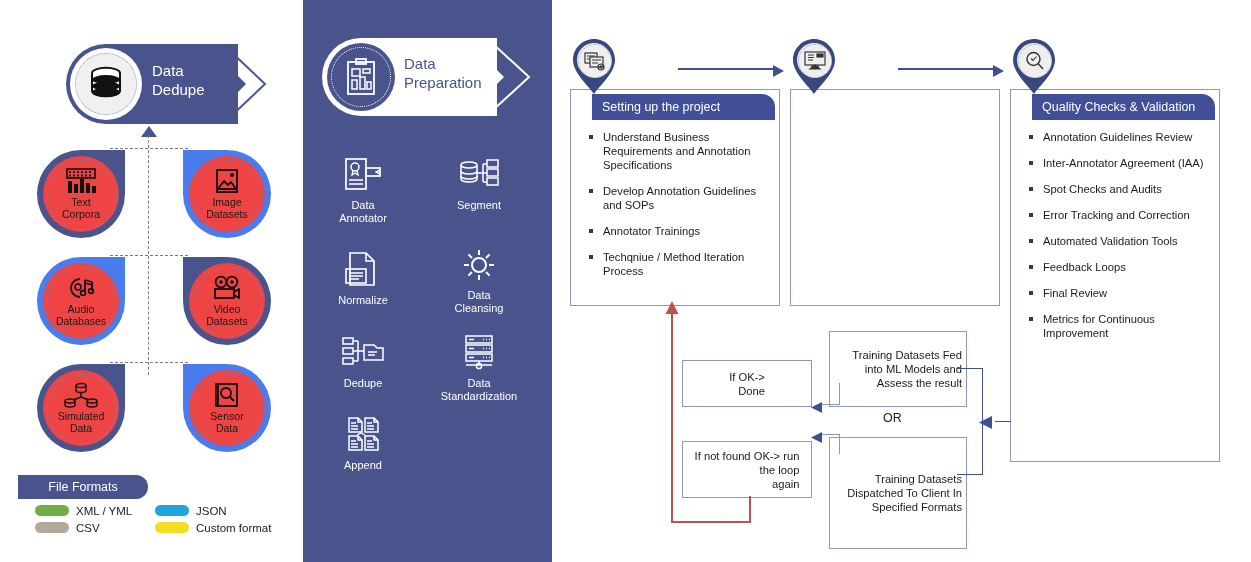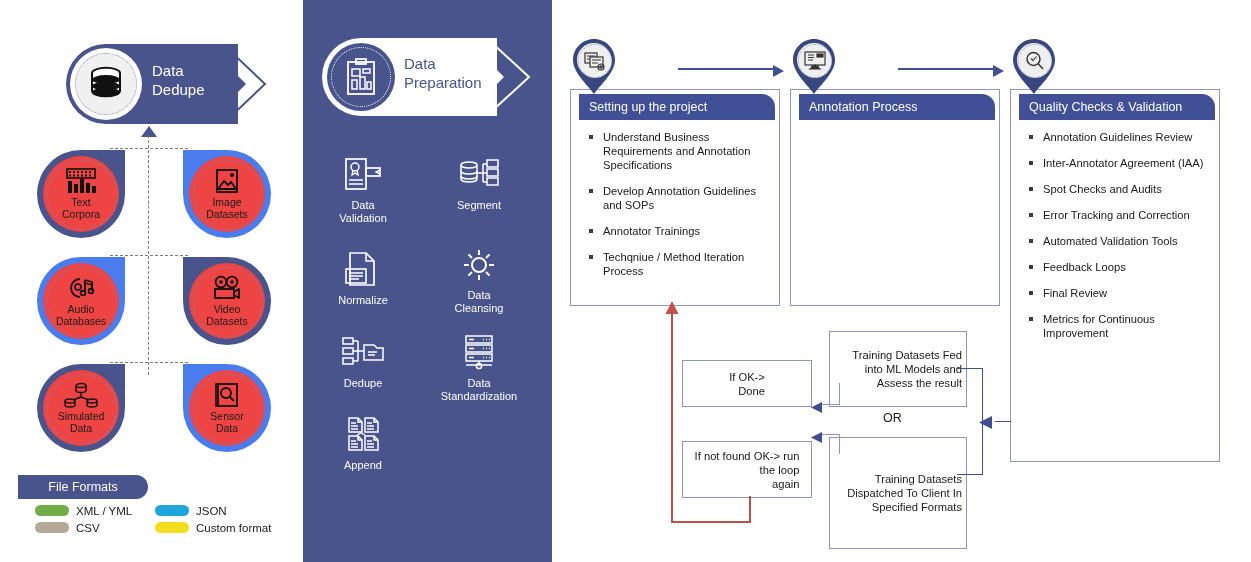--- a/index.html
+++ b/index.html
@@ -58,21 +58,21 @@
       display:flex;align-items:center;justify-content:center;}
   .prep-banner .txt{position:absolute;left:82px;top:16px;color:#49538c;font-size:15px;line-height:19px;}
   .prep-item{position:absolute;width:104px;text-align:center;color:#fff;}
   .prep-item .pico{height:40px;display:flex;align-items:center;justify-content:center;}
   .prep-item .plbl{font-size:11px;line-height:13px;margin-top:4px;}
 
   
   .panel{position:absolute;background:#fff;border:1px solid #8e96c4;}
   .panel-head{position:relative;height:26px;background:#404f96;color:#fff;font-size:12.5px;
       display:flex;align-items:center;padding-left:10px;border-radius:0 13px 0 0;
-      margin:4px 4px 0 8px;}
+      margin:4px 4px 0 21px;}
   .panel ul{list-style:none;margin:10px 4px 0 4px;padding:0 8px 0 14px;}
   .panel li{position:relative;font-size:11.2px;line-height:14px;color:#1a1a1a;margin-bottom:12px;padding-left:14px;}
   .panel li:before{content:"";position:absolute;left:0;top:5px;width:4px;height:4px;background:#3a3a3a;}
 
   .pin{position:absolute;width:46px;height:58px;}
   .pin svg{display:block;}
   .pin .picon{position:absolute;left:8px;top:7px;width:30px;height:30px;border-radius:50%;
       background:#efefef;border:1.2px dotted #9ba0c4;display:flex;align-items:center;justify-content:center;}
 
   
@@ -317,21 +317,21 @@
         <rect x="4" y="2" width="20" height="30" fill="none" stroke="#fff" stroke-width="1.7"></rect>
         <circle cx="13" cy="10" r="4" fill="none" stroke="#fff" stroke-width="1.5"></circle>
         <path d="M11 13l-1 5 3-2 3 2-1-5" fill="none" stroke="#fff" stroke-width="1.3"></path>
         <path d="M7 23h14M7 27h14" stroke="#fff" stroke-width="1.4"></path>
         <rect x="24" y="11" width="14" height="8" fill="none" stroke="#fff" stroke-width="1.7"></rect>
         <path d="M38 13l-4 2 4 2" fill="none" stroke="#fff" stroke-width="1.4"></path>
       </svg>
     </div>
     <div class="plbl">
       <span>Data</span><br>
-      <span>Validation</span>
+      <span>Annotator</span>
     </div>
   </div>
 
   <div class="prep-item" style="left:124px;top:155px;">
     <div class="pico">
       <svg width="44" height="34" viewBox="0 0 44 34">
         <g stroke="#fff" stroke-width="1.5" fill="none">
           <ellipse cx="12" cy="7" rx="8" ry="3"></ellipse>
             <path d="M4 7v14c0 1.7 3.6 3 8 3s8-1.3 8-3V7"></path>
           <path d="M4 13c0 1.7 3.6 3 8 3s8-1.3 8-3M4 18c0 1.7 3.6 3 8 3s8-1.3 8-3"></path>
@@ -474,21 +474,20 @@
         <rect x="6" y="6" width="13" height="10" fill="#efefef"></rect>
           <path d="M8 9h9M8 12h6"></path>
         <circle cx="17" cy="16" r="3"></circle>
           <path d="M17 14v4M15 16h4"></path>
       </g>
     </svg>
   </div>
 </div>
 
 <div class="panel" style="left:790px;top:89px;width:208px;height:215px;">
-  <div class="panel-head">Annotation Process</div>
 </div>
 <div class="pin" style="left:791px;top:38px;">
   <svg width="46" height="58" viewBox="0 0 46 58">
     <path d="M23 1C11.4 1 2 10.4 2 22c0 12.8 15.6 26 21 34 5.4-8 21-21.2 21-34C44 10.4 34.6 1 23 1z" fill="#39477f"></path>
     <circle cx="23" cy="22" r="17" fill="#efefef"></circle>
   </svg>
   <div class="picon" style="left:7px;top:6px;width:32px;height:32px;">
     <svg width="22" height="20" viewBox="0 0 22 20">
       <g stroke="#333" stroke-width="1.2" fill="none">
         <rect x="1" y="1" width="20" height="13"></rect>

